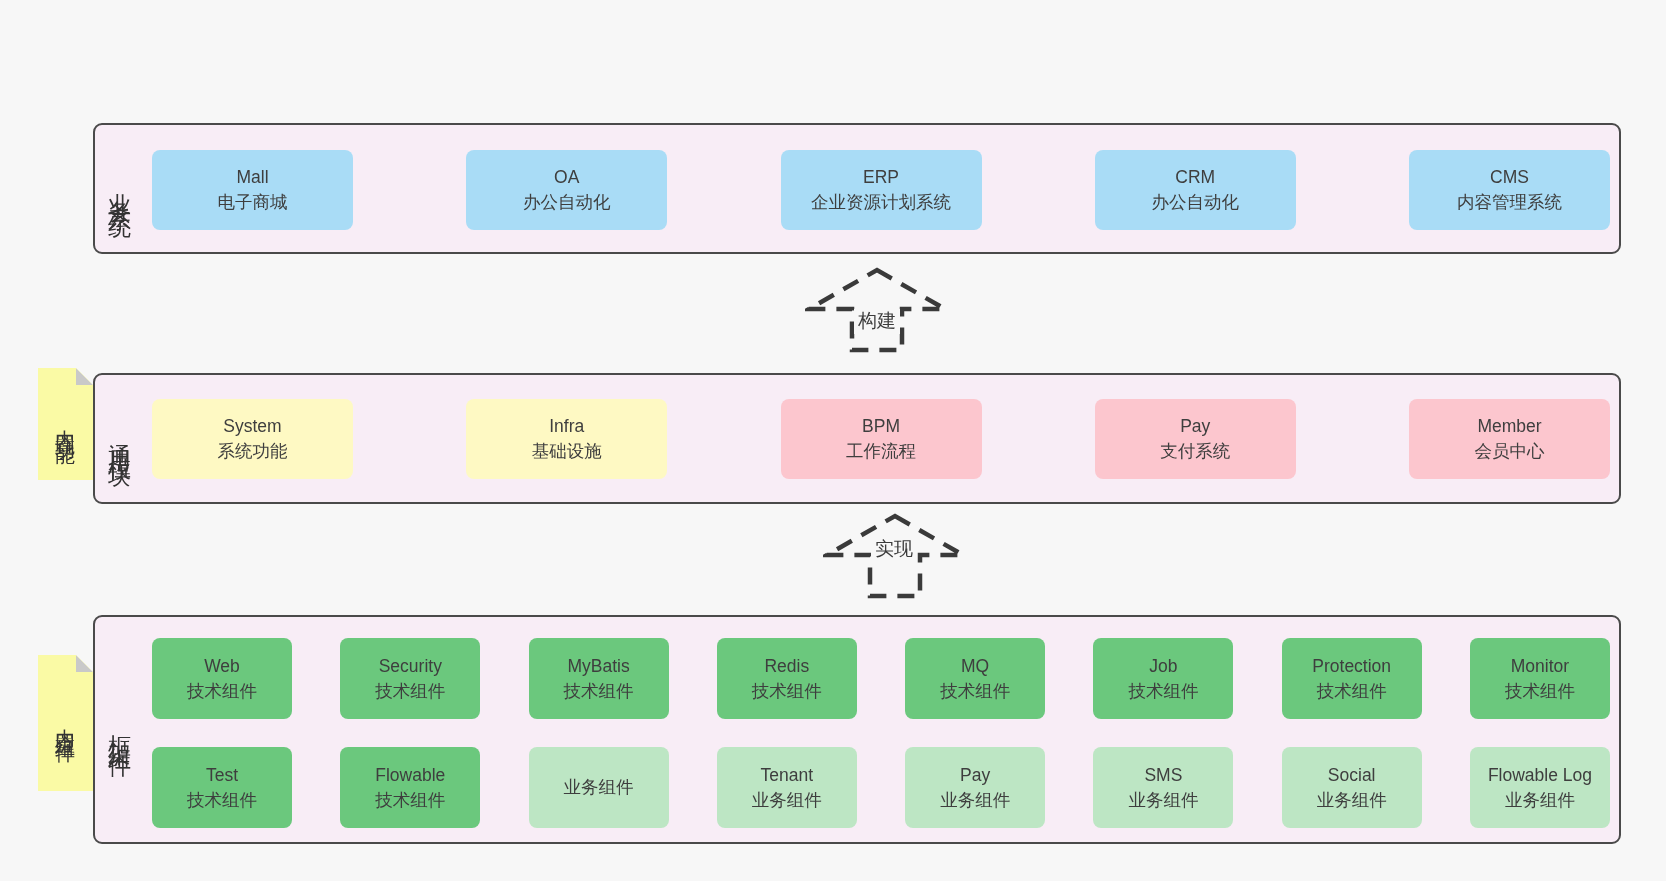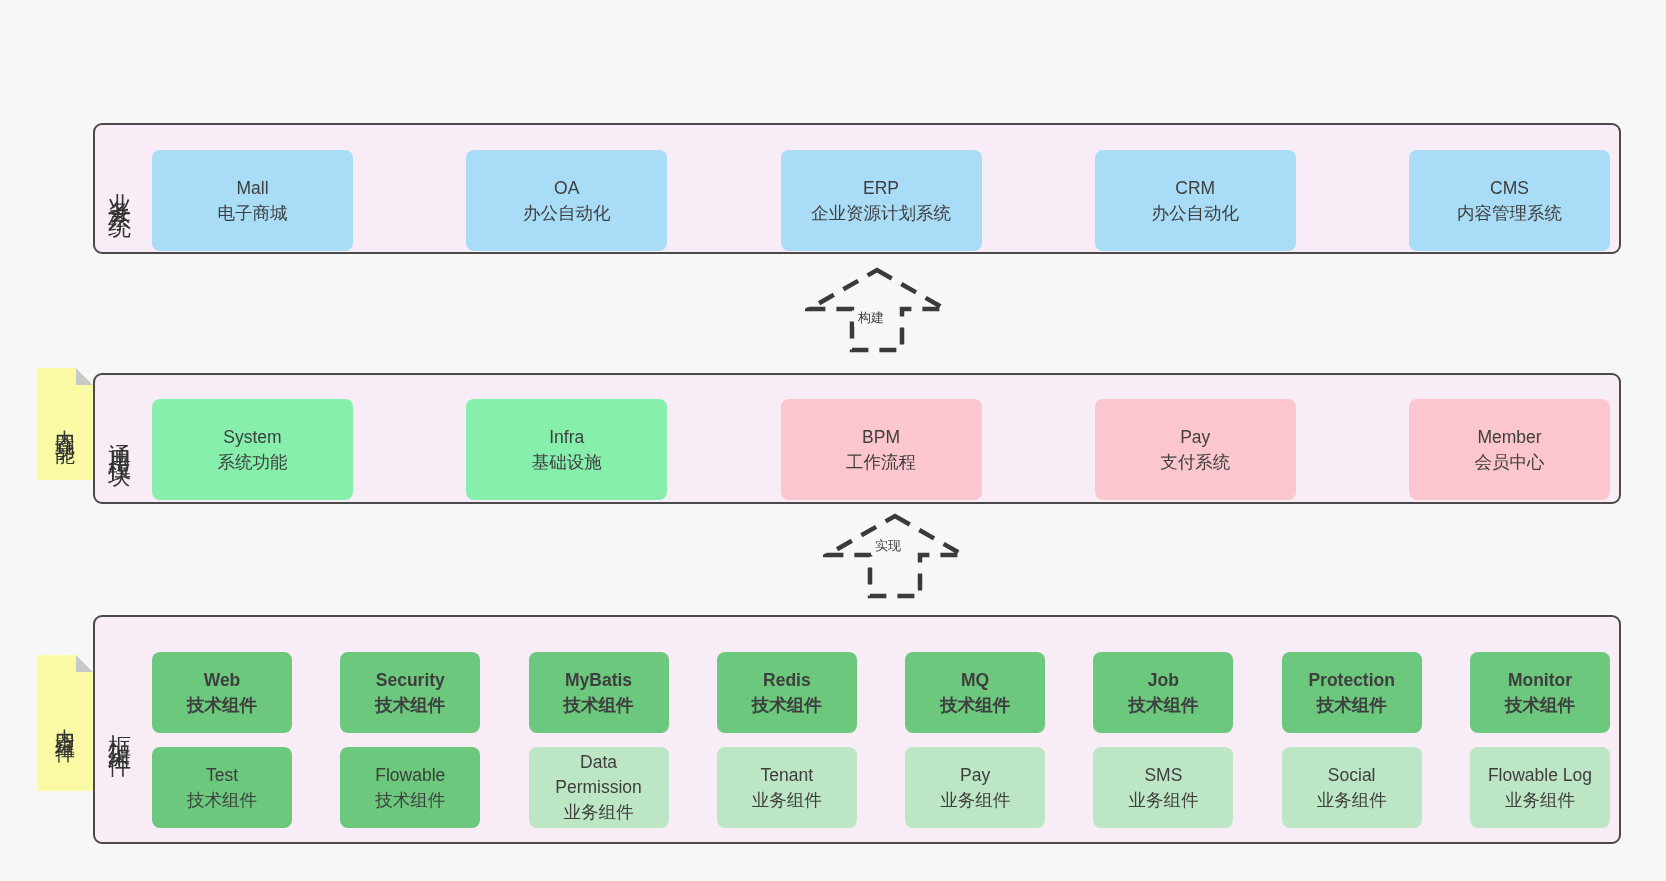--- a/index.html
+++ b/index.html
@@ -20,32 +20,32 @@
     position:absolute; left:13px; top:50%; transform:translateY(-50%);
     writing-mode:vertical-rl; text-orientation:upright;
     font-size:23px; letter-spacing:7px; color:#333; line-height:1;
   }
   .row {
     position:absolute; left:57px; right:9px;
     display:flex; justify-content:space-between;
   }
   .band1 .row { top:25px; }
   .band2 .row { top:24px; }
-  .band3 .row1 { top:35px;font-weight:bold; }
+  .band3 .row1 { top:21px; }
   .band3 .row2 { top:130px; }
   .box {
     box-sizing:border-box; border-radius:8px; padding:0 6px;
     display:flex; flex-direction:column; align-items:center; justify-content:center;
     text-align:center;
   }
-  .w6 { width:201px; height:101px; }
+  .w6 { width:201px; height:80px; }
   .w8 { width:140px; height:81px; }
   .box .t, .box .s { font-size:17.5px; line-height:25px; color:#3e3e3e; }
   .blue  { background:#a9dcf6; }
-  .red   { background:#86efac; }
+  .red   { background:#fef9c3; }
   .pink  { background:#fcc6ce; }
   .green { background:#6bc87d; }
   .lgreen{ background:#bde6c4; }
   .sticky {
     position:absolute; left:38px; width:55px; z-index:3;
     background:#fafaa5;
     display:flex; align-items:center; justify-content:center;
     clip-path:polygon(0 0, calc(100% - 17px) 0, 100% 17px, 100% 100%, 0 100%);
   }
   .sticky1 { top:368px; height:112px; }
@@ -60,21 +60,21 @@
   }
   .arrow { position:absolute; z-index:1; }
   .arrow1 { left:805px; top:266px; }
   .arrow2 { left:823px; top:512px; }
   .arrow polygon {
     fill:none; stroke:#3a3a3a; stroke-width:4.5;
     stroke-dasharray:17 11;
   }
   .arrow-label {
     position:absolute; z-index:2; background:#f7f7f7;
-    font-size:13px; color:#3c3c3c; padding:2px 4px; line-height:1.1;
+    font-size:19px; color:#3c3c3c; padding:2px 4px; line-height:1.1;
   }
   .arrow-label1 { left:854px; top:309px; }
   .arrow-label2 { left:871px; top:537px; }
 </style>
 </head>
 <body>
 
 <div class="band band1">
   <div class="band-label">业务系统</div>
   <div class="row">
@@ -184,21 +184,20 @@
   <div class="row row2">
     <div class="box w8 green">
       <div class="t">Test</div>
       <div class="s">技术组件</div>
     </div>
     <div class="box w8 green">
       <div class="t">Flowable</div>
       <div class="s">技术组件</div>
     </div>
     <div class="box w8 lgreen">
-      <div class="t">Data Permission</div>
       <div class="s">业务组件</div>
     </div>
     <div class="box w8 lgreen">
       <div class="t">Tenant</div>
       <div class="s">业务组件</div>
     </div>
     <div class="box w8 lgreen">
       <div class="t">Pay</div>
       <div class="s">业务组件</div>
     </div>

